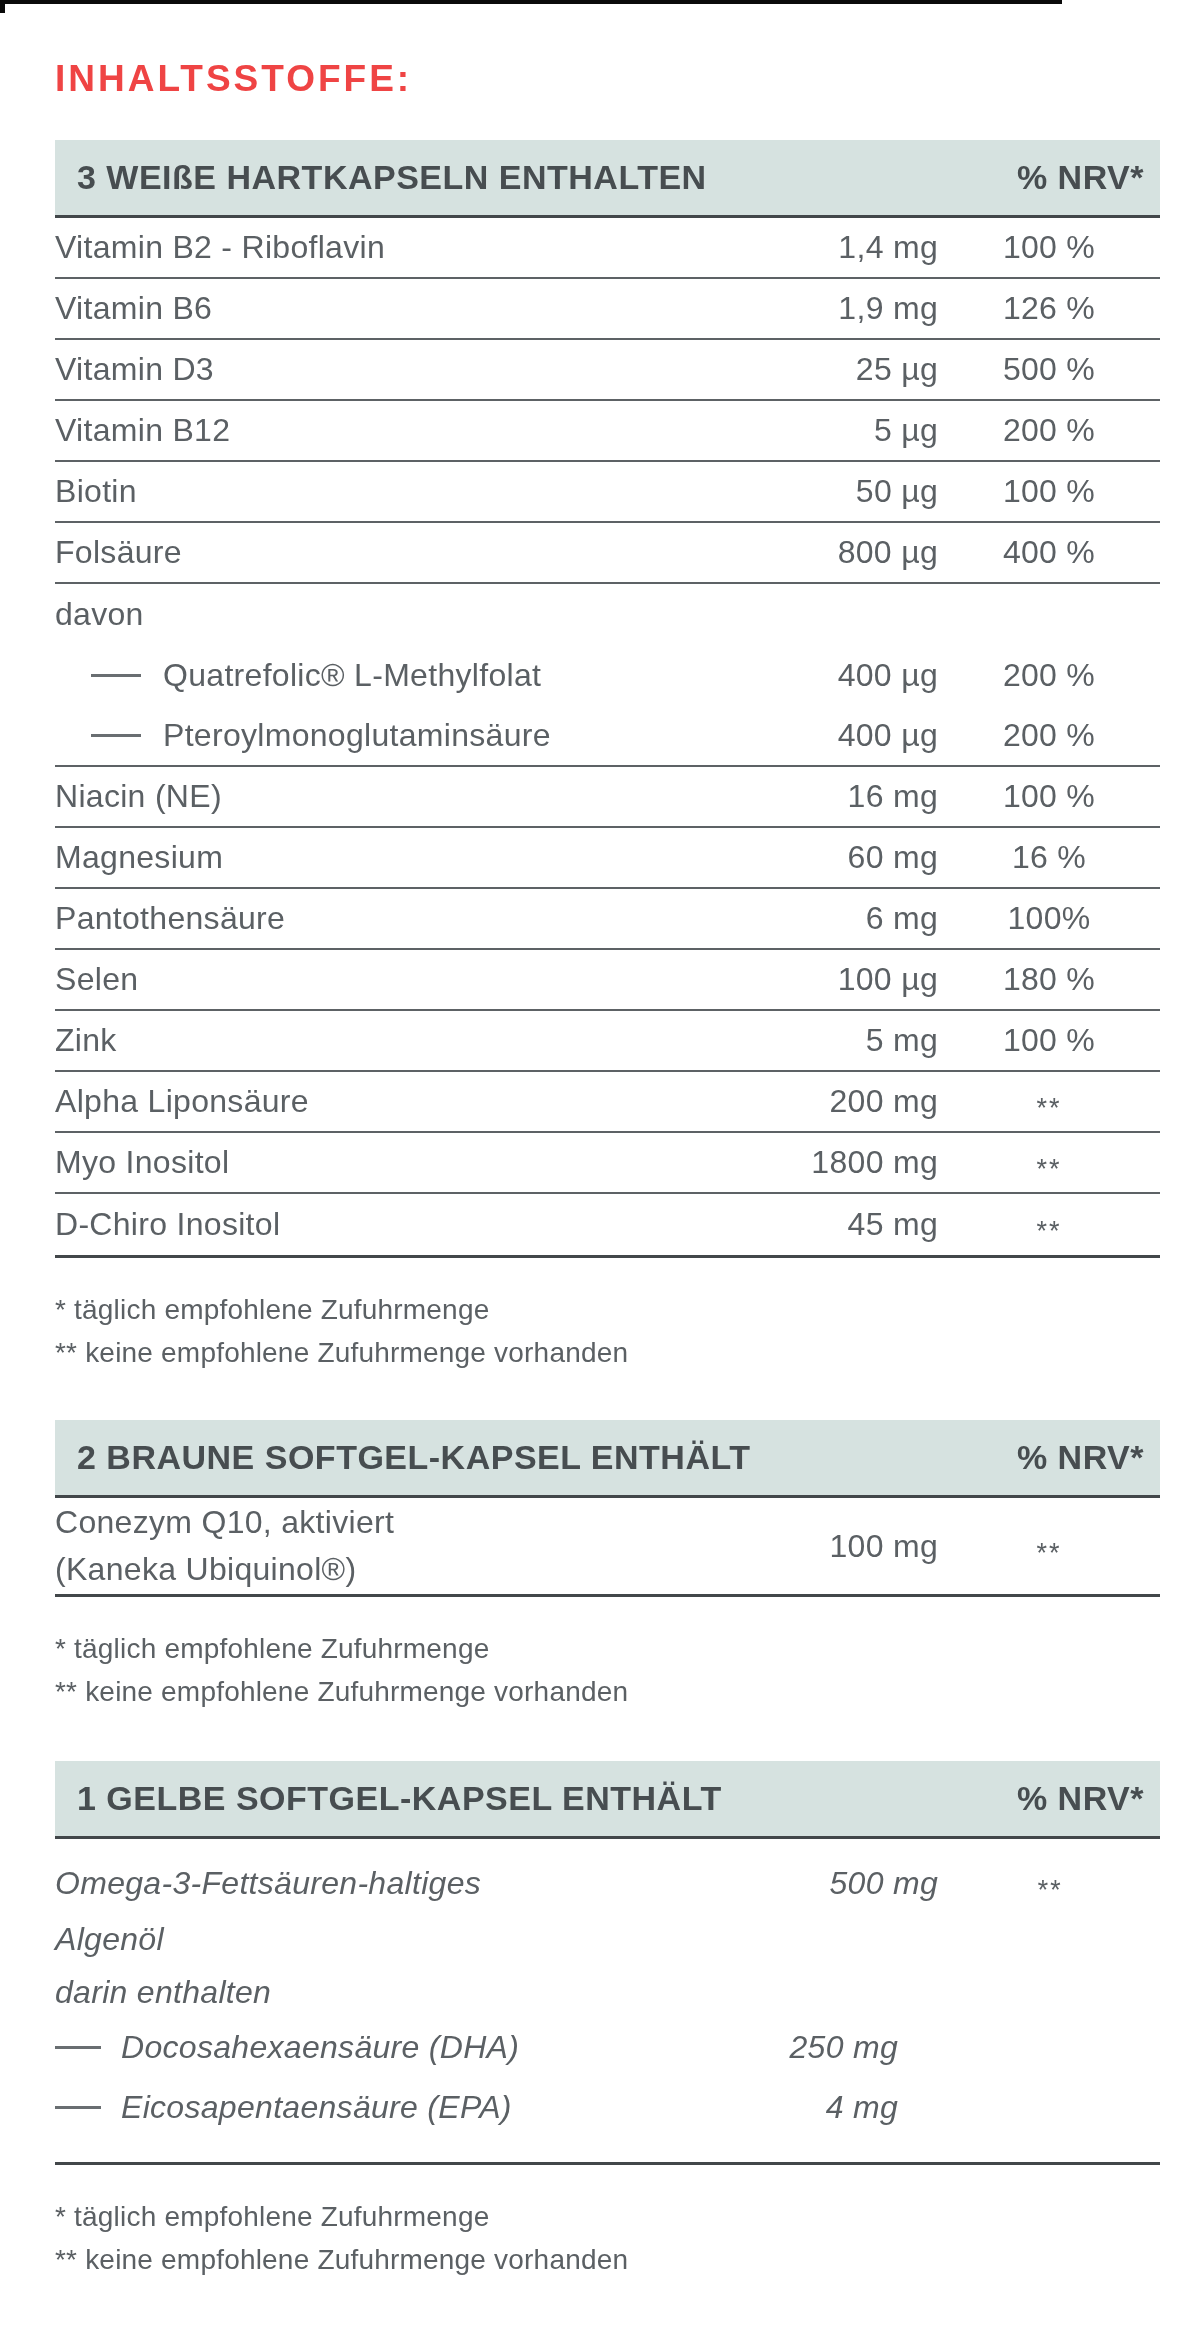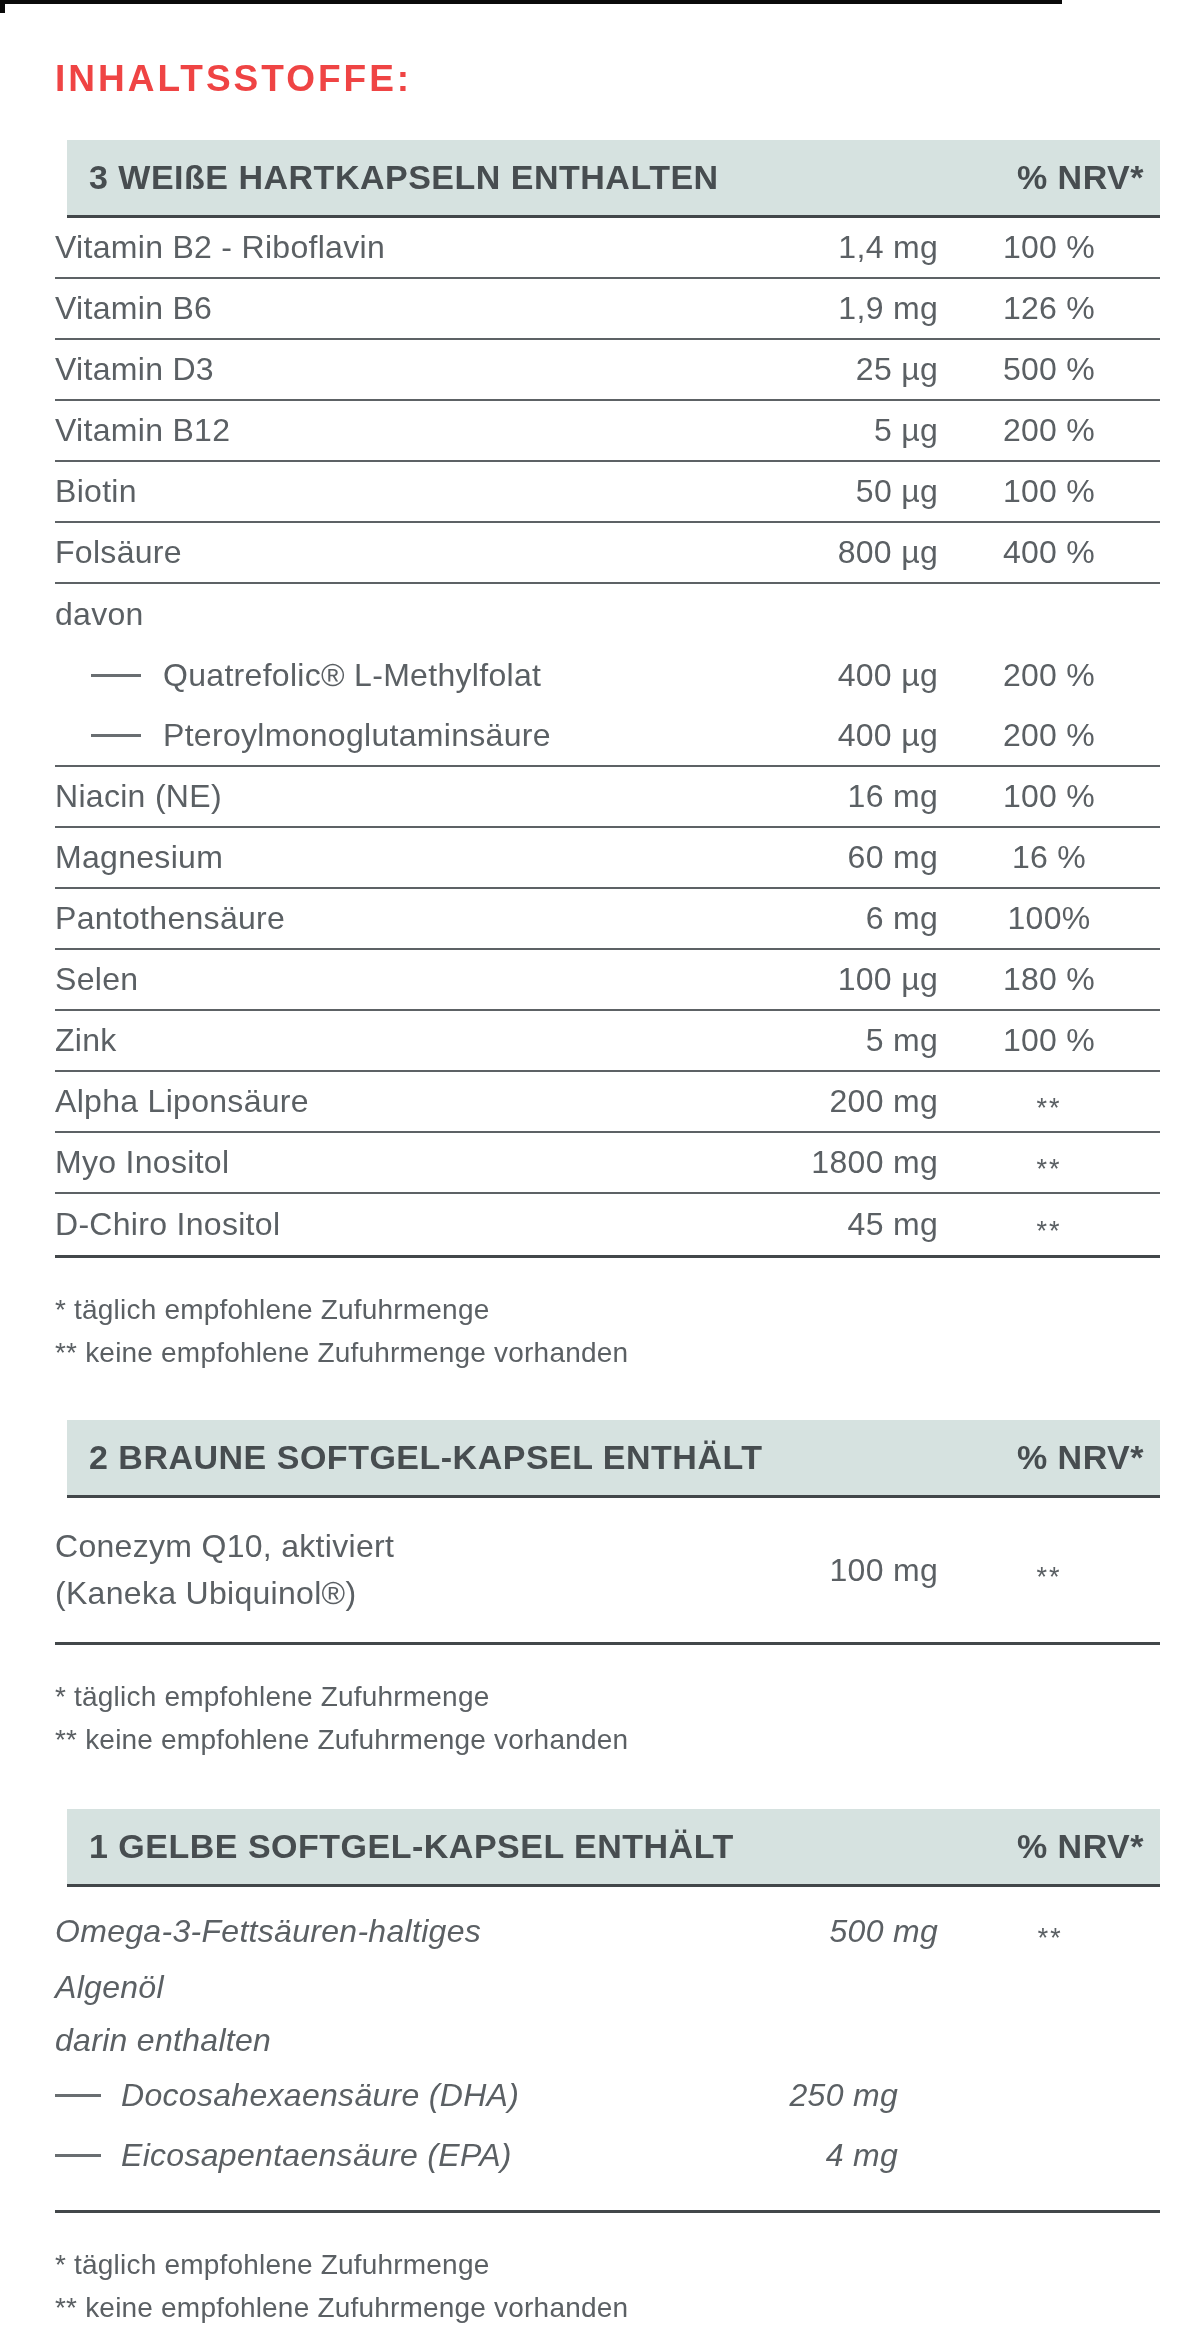--- a/index.html
+++ b/index.html
@@ -20,21 +20,20 @@
   }
 
   .section{margin-top:38px;}
   .section.s2{margin-top:46px;}
   .section.s3{margin-top:48px;}
 
   .band{
     height:78px;background:#d6e2e0;display:flex;align-items:center;
     justify-content:space-between;padding:0 16px 0 22px;box-sizing:border-box;
     border-bottom:3px solid #42474a;
-    margin-left:12px;
   }
   .band-label,.band-nrv{
     font-size:34px;font-weight:bold;color:#474d50;letter-spacing:0.5px;white-space:nowrap;
   }
 
   .tbody{border-bottom:3px solid #42474a;}
   .tbody.loose{padding-bottom:25px;font-style:italic;}
 
   .row{
     display:grid;grid-template-columns:1fr 200px 222px;align-items:center;
@@ -50,21 +49,21 @@
   .lab-line2{display:block;}
 
   .cell.label.indent{padding-left:36px;}
   .dash{
     display:inline-block;width:50px;height:3px;background:#696e71;
     vertical-align:middle;margin:0 22px 4px 0;
   }
   .s3 .dash{width:46px;margin-right:20px;}
 
   
-  .row.tall2{height:144px;}
+  .row.tall2{height:96px;}
   .row.tall2 .lab-line,.row.tall2 .lab-line2{display:block;line-height:47px;}
 
   
   .row.omega{height:128px;padding-top:16px;align-items:start;}
   .row.omega .lab-line{display:block;line-height:56px;}
   .row.omega .lab-line2{display:block;line-height:56px;}
   .row.omega .cell.amt,.row.omega .cell.nrv{line-height:56px;}
   .row.plain3{height:50px;}
   .row.sub3{height:60px;gap:40px;}
 

